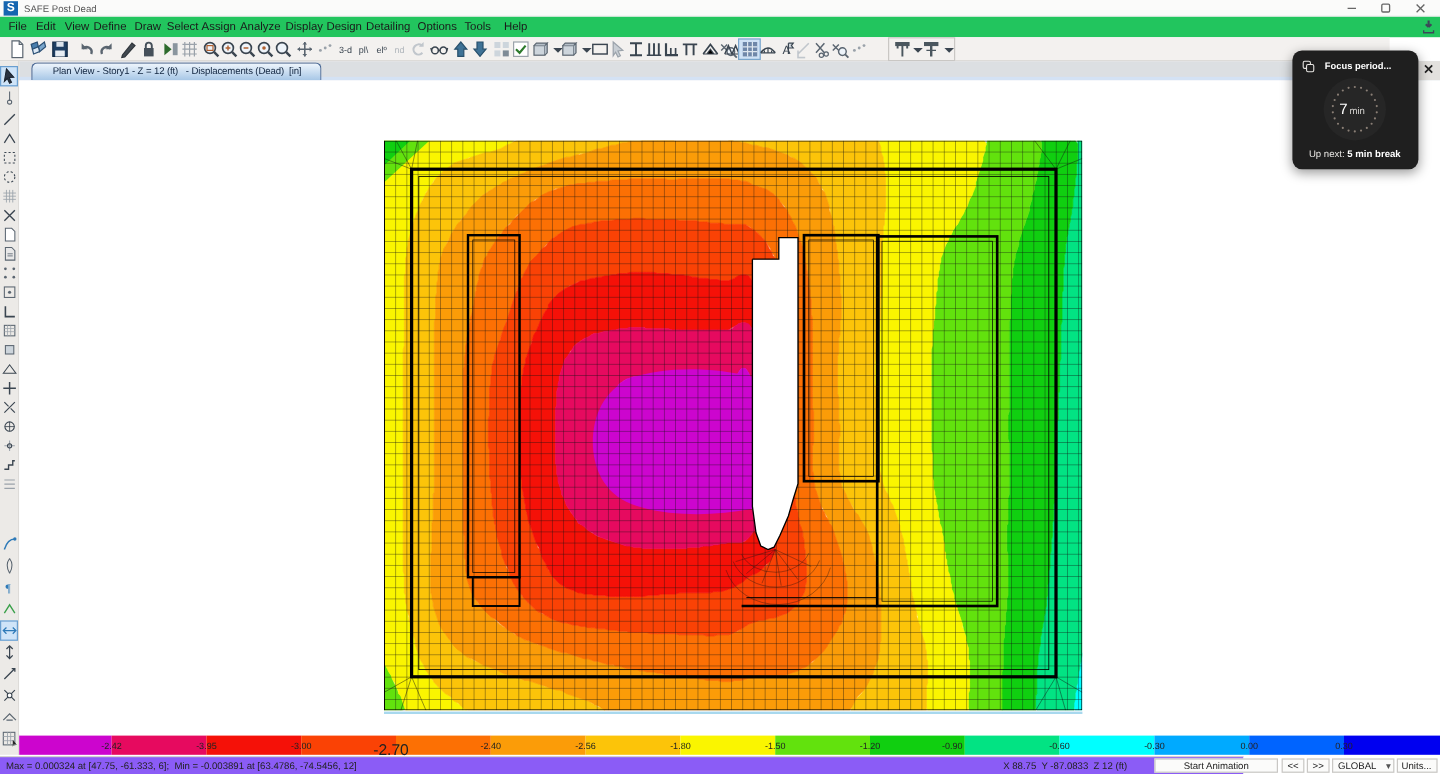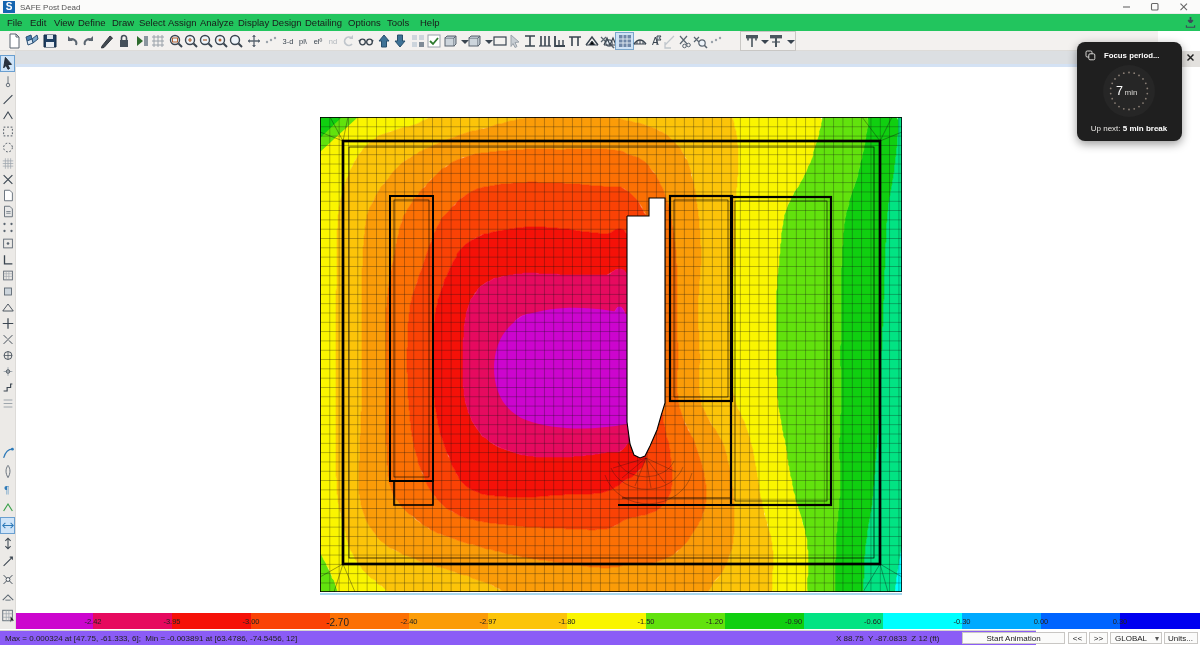--- a/index.html
+++ b/index.html
@@ -237,20 +237,21 @@
         <path d="M8 5v9" stroke="#4a565e" stroke-width="2"></path>
         <path d="M4 9h8" stroke="#4a565e" stroke-width="1.2"></path>
       </svg>
       <svg style="position:absolute;left:783px;top:2px" width="16" height="16" viewBox="0 0 16 16">
         <path d="M4 7l4 4 4-4z" fill="#3a4550"></path>
       </svg>
     </div>
 
 <div class="abs" style="left:16px;top:51px;width:1184px;height:16px;background:#dcdfe2"></div>
 <div class="abs" style="left:16px;top:64px;width:1184px;height:3px;background:#d4e2f4"></div>
+<div class="abs" style="left:26px;top:52px;width:242px;height:15px;background:linear-gradient(#eef5fc,#a6c6e6);border:1px solid #3f5f8f;border-bottom:none;border-radius:5px 5px 0 0;font-size:8px;letter-spacing:-0.1px;color:#10243f;text-align:left;padding-left:17px;line-height:14px;white-space:nowrap;overflow:hidden">Plan View - Story1 - Z = 12 (ft) &nbsp; - Displacements (Dead) &nbsp;[in]</div>
 <div class="abs" style="left:1180px;top:51px;width:20px;height:16px;background:#e3e1de"></div>
     <svg class="abs" style="left:1186px;top:53px" width="9" height="9" viewBox="0 0 12 12">
       <path d="M2 2l8 8M10 2l-8 8" stroke="#222" stroke-width="1.9"></path>
     </svg>
 
 <div class="abs" style="left:0;top:51px;width:16px;height:578px;background:#eceae7;border-right:1px solid #dddbd8">
       <div style="position:absolute;left:0px;top:4px;width:15px;height:17px;background:#cfe4f8;border:1px solid #6a9fd0;box-sizing:border-box"></div>
       <svg style="position:absolute;left:1px;top:5px" width="14" height="15" viewBox="0 0 16 16">
         <path d="M5 1l7 8-4.4.3 2.2 4.4-1.8 1-2.2-4.5L3 13z" fill="#2a3340" stroke="#1a222c"></path>
       </svg>
@@ -473,28 +474,28 @@
       <div style="position:absolute;left:646px;top:0;width:79px;height:16px;background:#62e20d"></div>
       <div style="position:absolute;left:725px;top:0;width:79px;height:16px;background:#10cf10"></div>
       <div style="position:absolute;left:804px;top:0;width:79px;height:16px;background:#02e383"></div>
       <div style="position:absolute;left:883px;top:0;width:79px;height:16px;background:#00ffff"></div>
       <div style="position:absolute;left:962px;top:0;width:79px;height:16px;background:#00aaff"></div>
       <div style="position:absolute;left:1041px;top:0;width:79px;height:16px;background:#0064ff"></div>
       <div style="position:absolute;left:1120px;top:0;width:80px;height:16px;background:#0000f0"></div>
       <div style="position:absolute;left:74px;top:4px;width:38px;text-align:center;font-size:7.5px;color:#222">-2.42</div>
       <div style="position:absolute;left:153px;top:4px;width:38px;text-align:center;font-size:7.5px;color:#222">-3.95</div>
       <div style="position:absolute;left:232px;top:4px;width:38px;text-align:center;font-size:7.5px;color:#222">-3.00</div>
-      <div style="position:absolute;left:311px;top:4px;width:38px;text-align:right;font-size:10px;color:#222">-2.70</div>
+      <div style="position:absolute;left:311px;top:4px;width:38px;text-align:left;font-size:13px;color:#222">-2.70</div>
       <div style="position:absolute;left:390px;top:4px;width:38px;text-align:center;font-size:7.5px;color:#222">-2.40</div>
-      <div style="position:absolute;left:469px;top:4px;width:38px;text-align:center;font-size:7.5px;color:#222">-2.97</div>
+      <div style="position:absolute;left:469px;top:4px;width:38px;text-align:center;font-size:7.5px;color:#222">-2.56</div>
       <div style="position:absolute;left:548px;top:4px;width:38px;text-align:center;font-size:7.5px;color:#222">-1.80</div>
       <div style="position:absolute;left:627px;top:4px;width:38px;text-align:center;font-size:7.5px;color:#222">-1.50</div>
-      <div style="position:absolute;left:706px;top:4px;width:38px;font-size:7.5px;color:#222">-1.20</div>
+      <div style="position:absolute;left:706px;top:4px;width:38px;text-align:center;font-size:7.5px;color:#222">-1.20</div>
       <div style="position:absolute;left:785px;top:4px;width:38px;font-size:7.5px;color:#222">-0.90</div>
-      <div style="position:absolute;left:864px;top:4px;width:38px;text-align:left;font-size:7.5px;color:#222">-0.60</div>
+      <div style="position:absolute;left:864px;top:4px;width:38px;text-align:center;font-size:7.5px;color:#222">-0.60</div>
       <div style="position:absolute;left:943px;top:4px;width:38px;text-align:center;font-size:7.5px;color:#222">-0.30</div>
       <div style="position:absolute;left:1022px;top:4px;width:38px;text-align:center;font-size:7.5px;color:#222">0.00</div>
       <div style="position:absolute;left:1101px;top:4px;width:38px;text-align:center;font-size:7.5px;color:#222">0.30</div>
     </div>
 
 <div style="position:absolute;left:0;top:630px;width:1036px;height:15px;background:#8b5cf6;border-top:1px solid #d5d3d0;font-size:8px;color:#222">
 <span style="position:absolute;left:5px;top:3px">Max = 0.000324 at [47.75, -61.333, 6];&nbsp; Min = -0.003891 at [63.4786, -74.5456, 12]</span>
 <span style="position:absolute;left:836px;top:3px">X 88.75&nbsp; Y -87.0833&nbsp; Z 12 (ft)</span>
 <div style="position:absolute;left:962px;top:1px;width:103px;height:12px;background:#fbfbfa;border:1px solid #c9c7c4;text-align:center;line-height:12px">Start Animation</div>
 <div style="position:absolute;left:1068px;top:1px;width:19px;height:12px;background:#fbfbfa;border:1px solid #c9c7c4;text-align:center;line-height:12px">&lt;&lt;</div>

